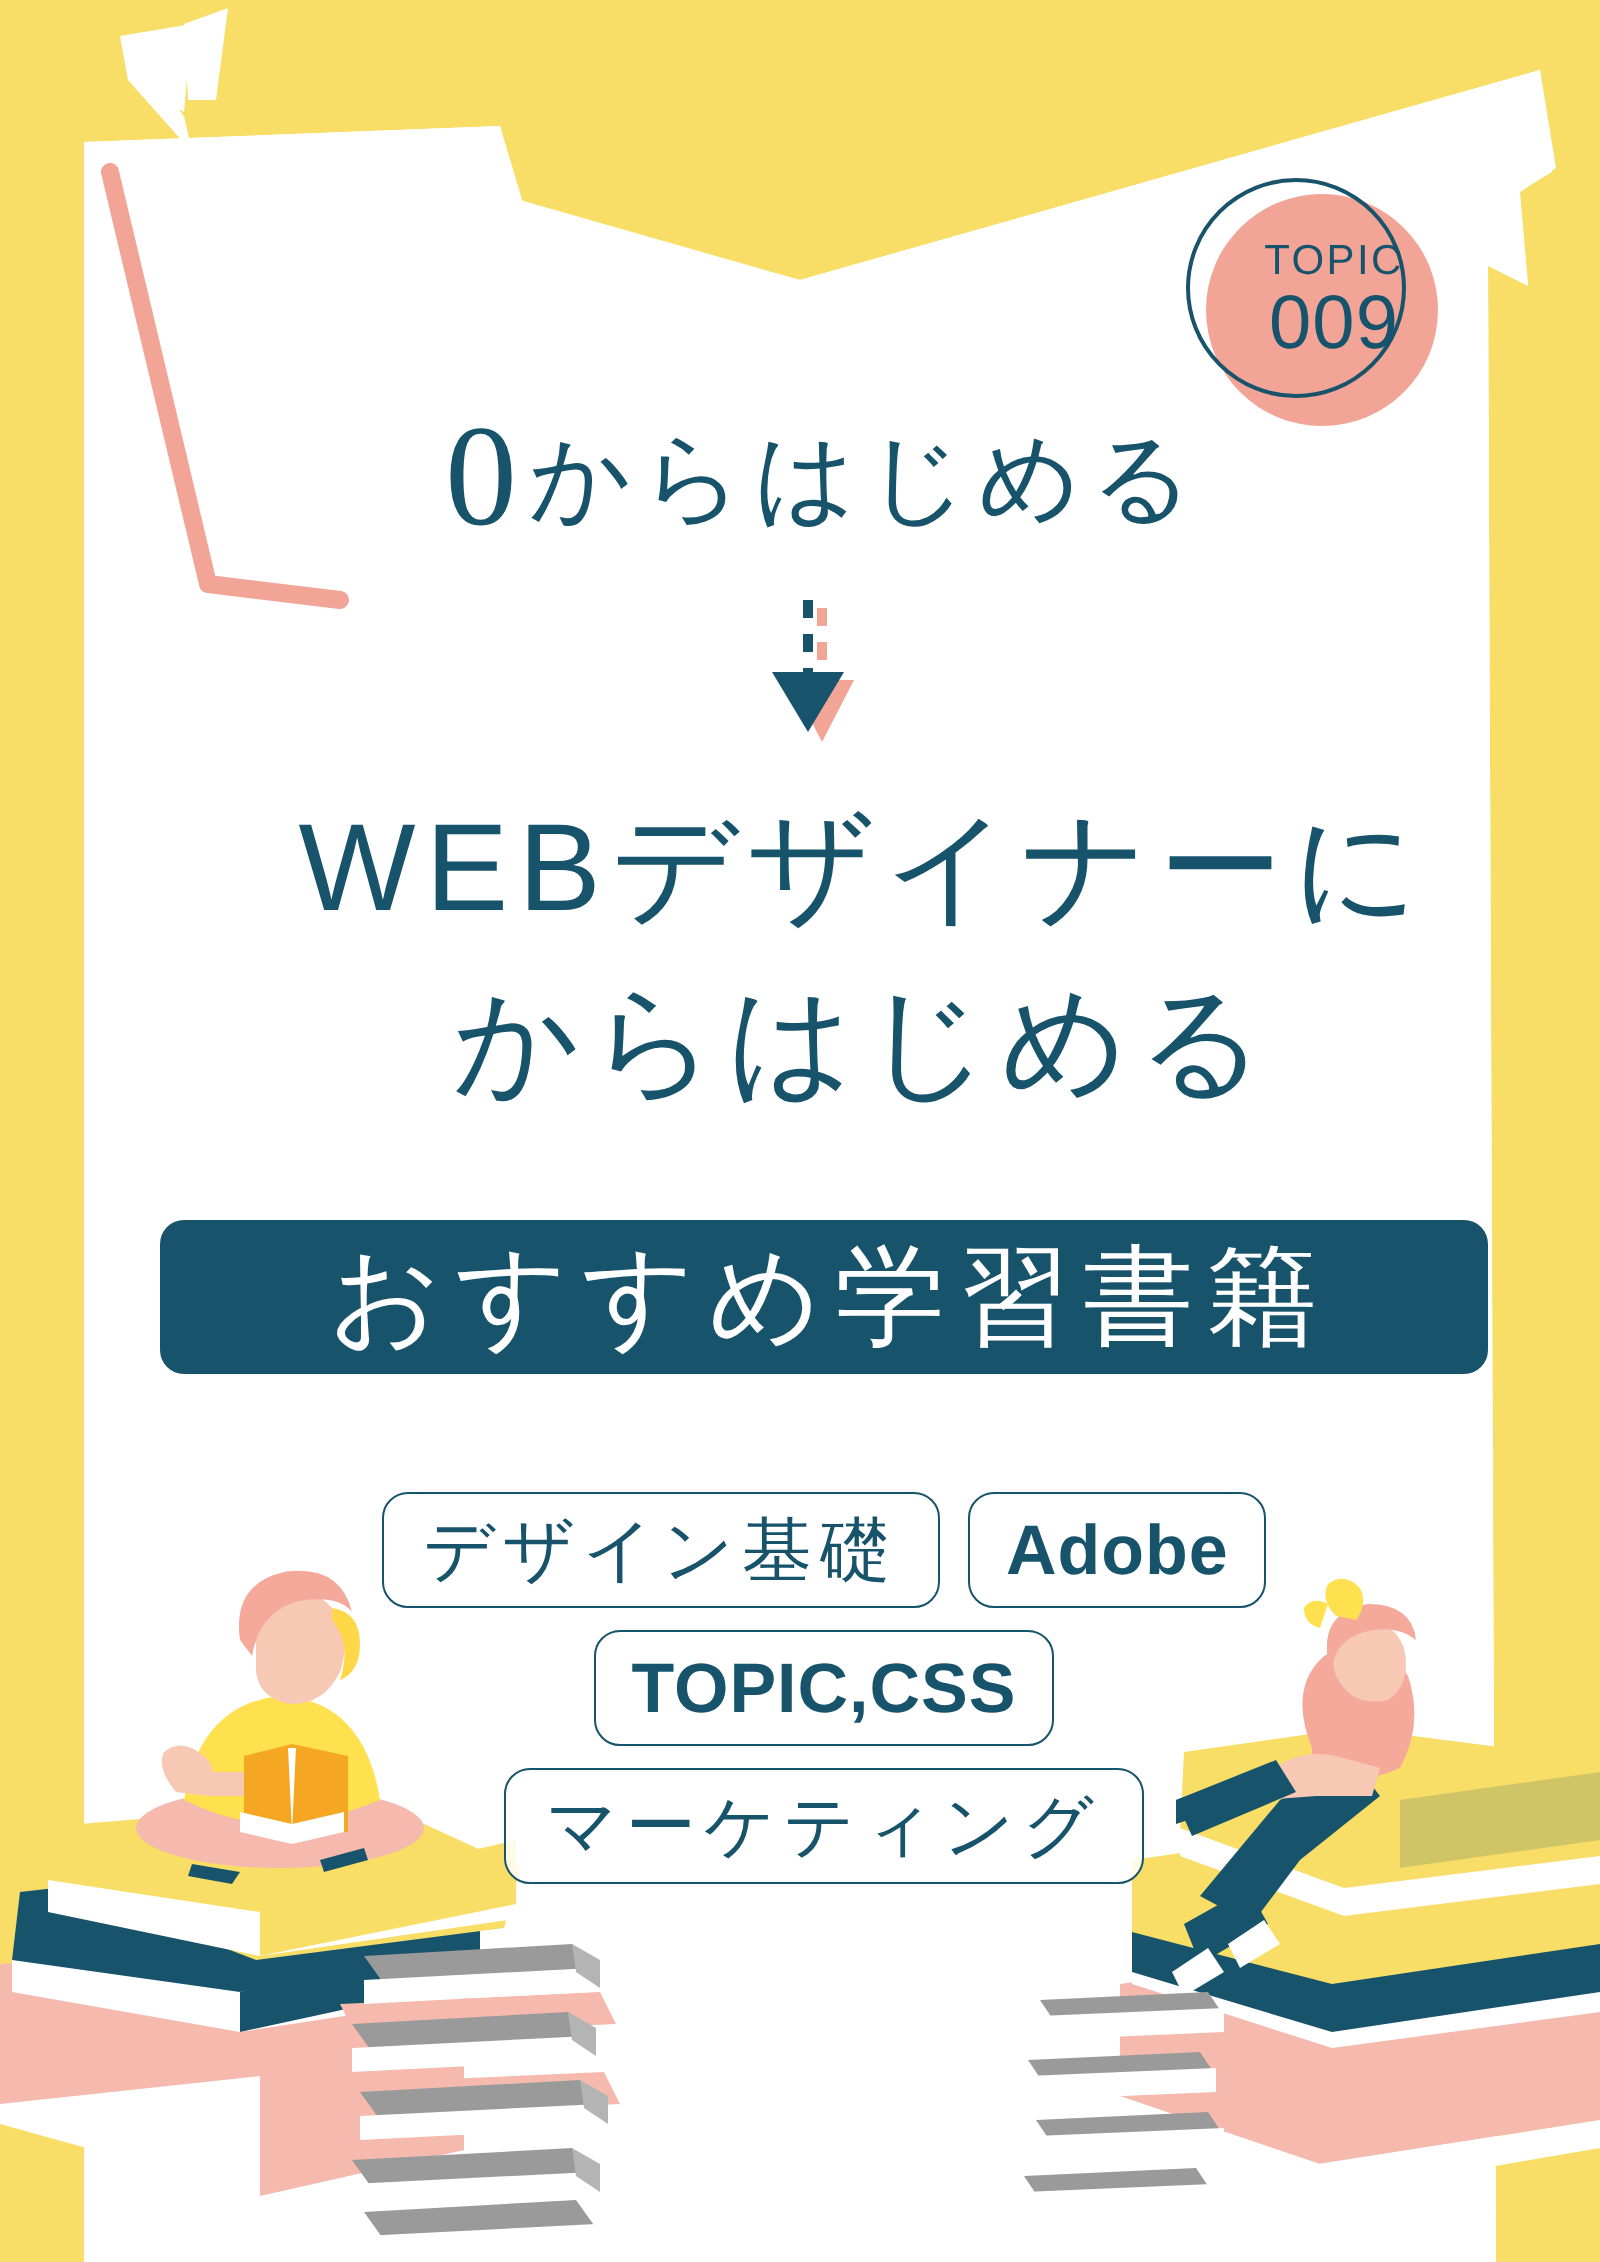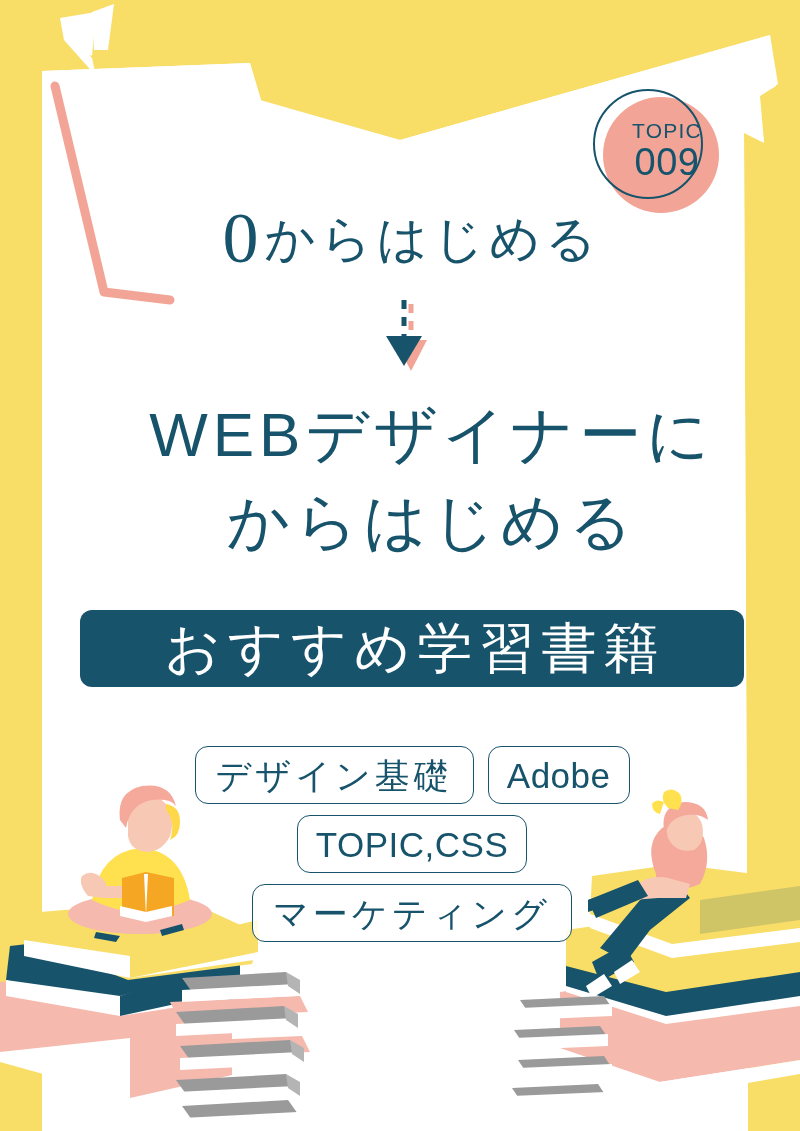--- a/index.html
+++ b/index.html
@@ -107,21 +107,21 @@
     height:58px;
     display:flex;align-items:center;justify-content:center;
     padding:0 18px;
     font-size:35px;
     line-height:1;
     letter-spacing:2px;
     box-sizing:border-box;
     white-space:nowrap;
   }
   .tag.jp{letter-spacing:4px;padding:0 20px;}
-  .tag.latin{font-family:"Liberation Sans", sans-serif;font-weight:400;letter-spacing:0.5px;}
+  .tag.latin{font-family:"Liberation Sans", sans-serif;font-weight:700;letter-spacing:0.5px;}
 </style>
 </head>
 <body>
 
 <div id="poster">
 
   <svg class="layer" viewBox="0 0 800 1131" xmlns="http://www.w3.org/2000/svg">
 
     <rect x="0" y="0" width="800" height="1131" fill="#F8DE67"></rect>
 

